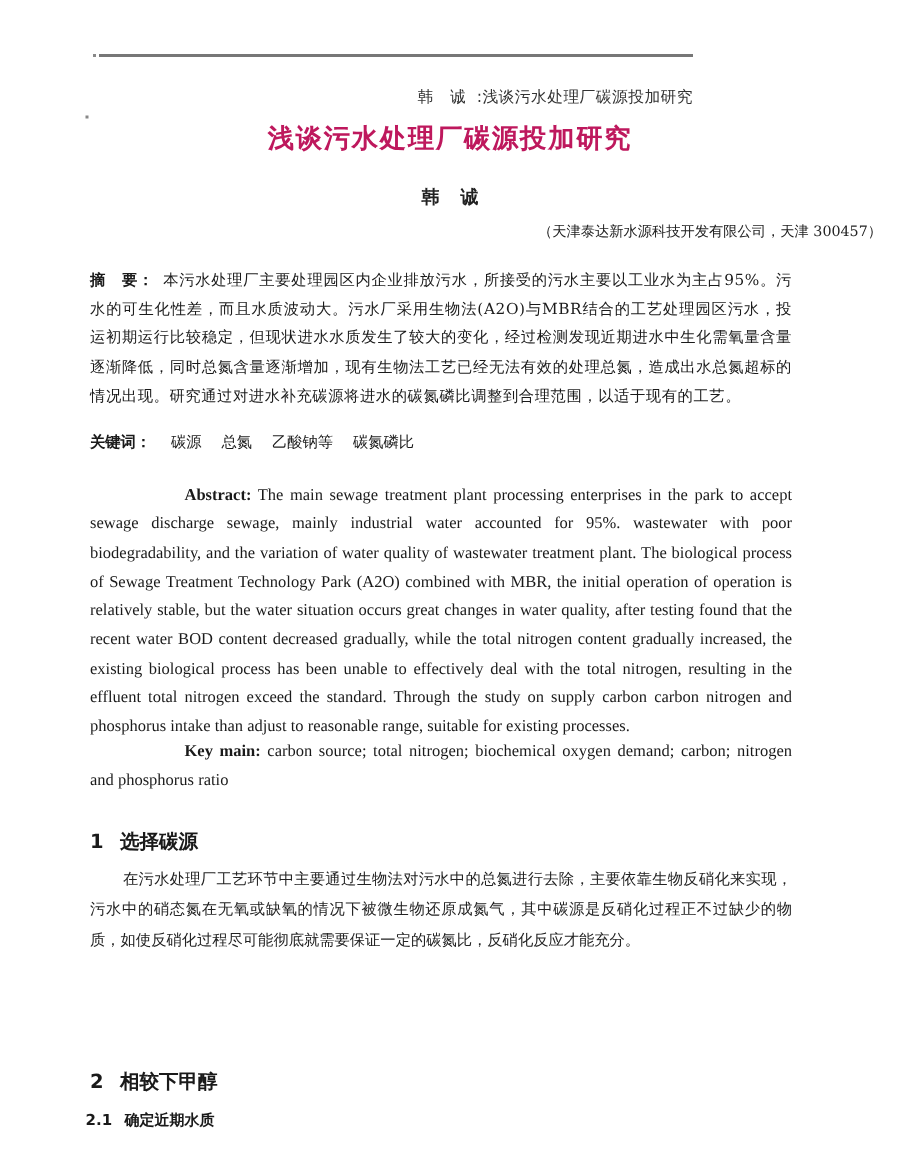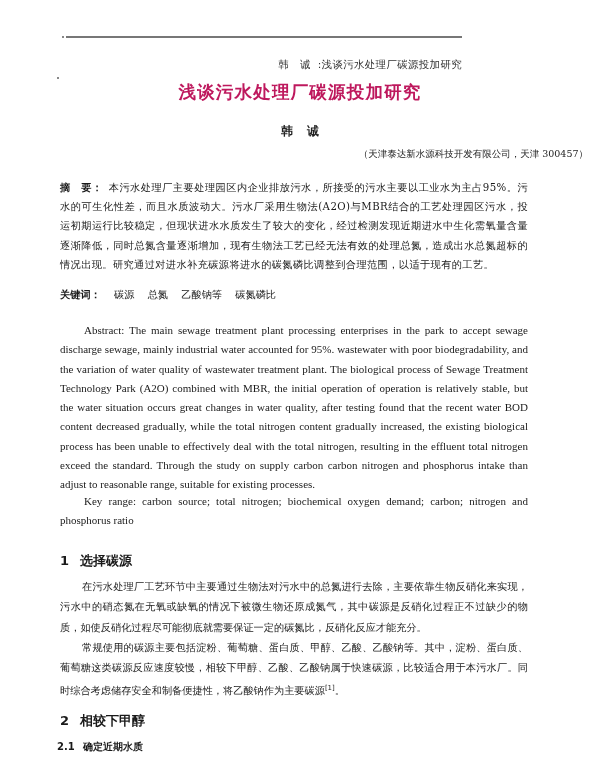--- a/index.html
+++ b/index.html
@@ -40,21 +40,21 @@
     text-align: justify;
   }
   .zh-abstract .label { font-weight: bold; font-family: "DejaVu Sans", sans-serif; margin-right: 6px; }
   .zh-keywords { top: 288px; font-size: 10.2px; }
   .zh-keywords .label { font-weight: bold; font-family: "DejaVu Sans", sans-serif; margin-right: 10px; }
   .zh-keywords .kw { margin-right: 10px; }
   .en-abstract {
     top: 321px; font-family: "Liberation Serif", serif; font-size: 11px;
     line-height: 19.3px; text-align: justify; text-indent: 24px;
   }
-  .en-abstract .label, .en-keywords .label { font-weight: normal; }
+  .en-abstract .label, .en-keywords .label { font-weight: bold; margin-left: 39px; }
   .en-keywords {
     top: 492px; font-family: "Liberation Serif", serif; font-size: 11px;
     line-height: 19.3px; text-indent: 24px; text-align: justify;
   }
   .section-heading {
     position: absolute; left: 60px; font-family: "DejaVu Sans", sans-serif;
     font-weight: bold; font-size: 13px;
   }
   .section-heading .num { display: inline-block; width: 20px; }
   .body-text {
@@ -94,30 +94,29 @@
   <span class="kw">总氮</span>
   <span class="kw">乙酸钠等</span>
   <span class="kw">碳氮磷比</span>
 </div>
 
 <div class="block en-abstract">
   <span class="label">Abstract:</span><span> The main sewage treatment plant processing enterprises in the park to accept sewage discharge sewage, mainly industrial water accounted for 95%. wastewater with poor biodegradability, and the variation of water quality of wastewater treatment plant. The biological process of Sewage Treatment Technology Park (A2O) combined with MBR, the initial operation of operation is relatively stable, but the water situation occurs great changes in water quality, after testing found that the recent water BOD content decreased gradually, while the total nitrogen content gradually increased, the existing biological process has been unable to effectively deal with the total nitrogen, resulting in the effluent total nitrogen exceed the standard. Through the study on supply carbon carbon nitrogen and phosphorus intake than adjust to reasonable range, suitable for existing processes.</span>
 </div>
 
 <div class="block en-keywords">
-  <span class="label">Key range:</span><span> carbon source; total nitrogen; biochemical oxygen demand; carbon; nitrogen and phosphorus ratio</span>
+  <span class="label">Key main:</span><span> carbon source; total nitrogen; biochemical oxygen demand; carbon; nitrogen and phosphorus ratio</span>
 </div>
 
 <div class="section-heading" style="top:552px;">
   <span class="num">1</span><span>选择碳源</span>
 </div>
 
 <div class="block body-text" style="top:577px;">
   <p>在污水处理厂工艺环节中主要通过生物法对污水中的总氮进行去除，主要依靠生物反硝化来实现，污水中的硝态氮在无氧或缺氧的情况下被微生物还原成氮气，其中碳源是反硝化过程正不过缺少的物质，如使反硝化过程尽可能彻底就需要保证一定的碳氮比，反硝化反应才能充分。</p>
-  <p><span>常规使用的碳源主要包括淀粉、葡萄糖、蛋白质、甲醇、乙酸、乙酸钠等。其中，淀粉、蛋白质、葡萄糖这类碳源反应速度较慢，相较下甲醇、乙酸、乙酸钠属于快速碳源，比较适合用于本污水厂。同时综合考虑储存安全和制备便捷性，将乙酸钠作为主要碳源</span><sup>[1]</sup><span>。</span></p>
 </div>
 
 <div class="section-heading" style="top:712px;">
   <span class="num">2</span><span>相较下甲醇</span>
 </div>
 
 <div class="subsection-heading" style="top:740px;">
   <span class="num">2.1</span><span>确定近期水质</span>
 </div>
 

